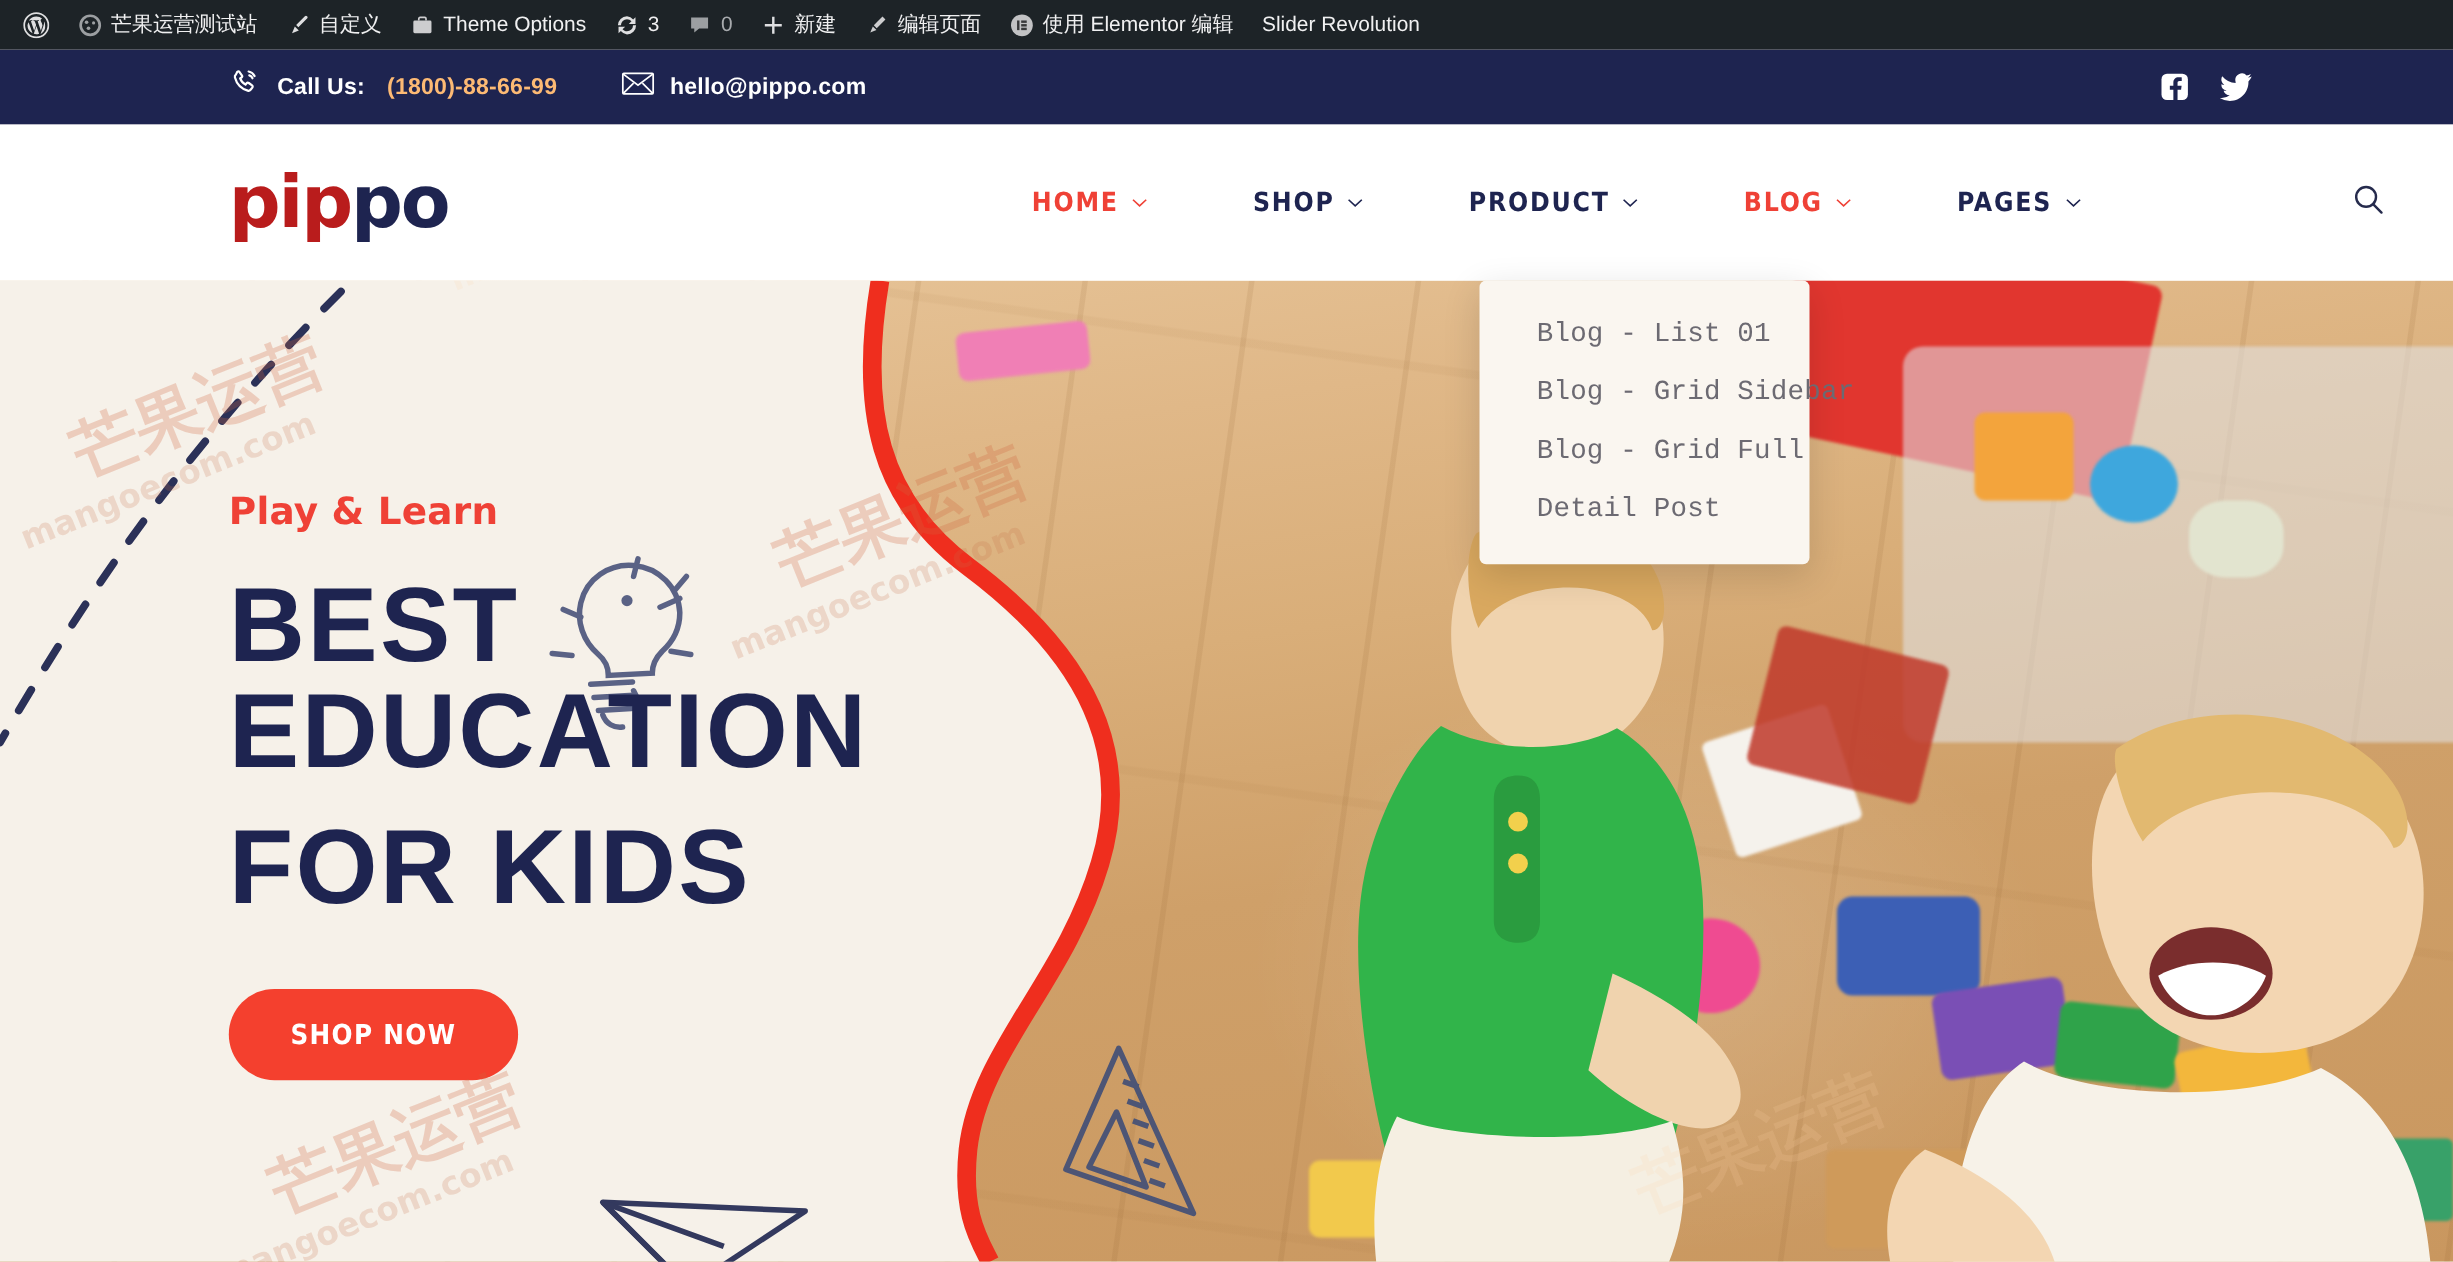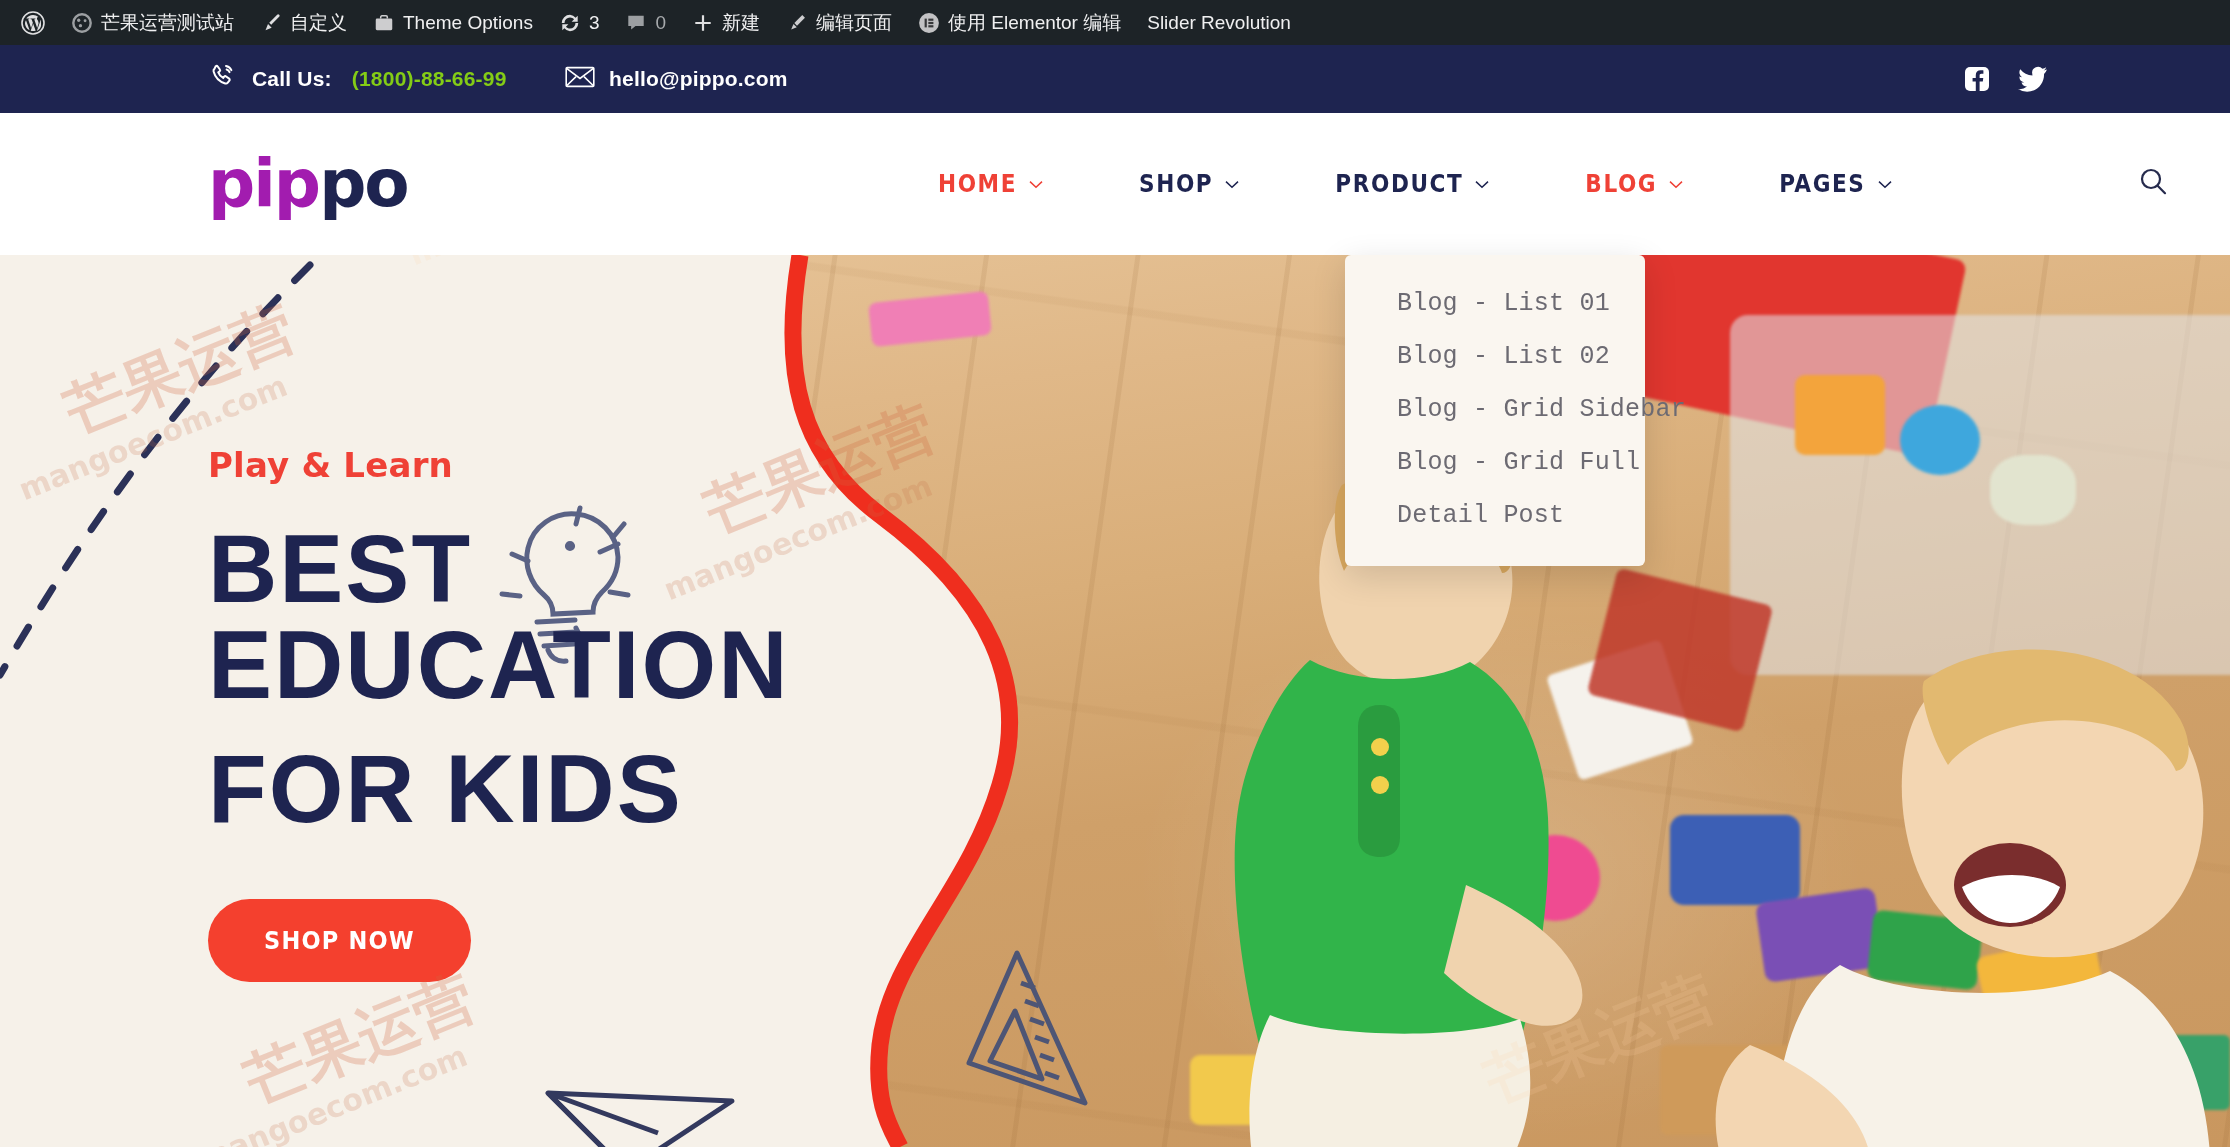--- a/index.html
+++ b/index.html
@@ -47,21 +47,21 @@
     display: flex; align-items: center;
   }
   .tb-item {
     display: flex; align-items: center; gap: 14px;
     color: #ffffff;
     font-size: 21px; font-weight: bold;
     letter-spacing: .2px;
   }
   .tb-phone { position: absolute; left: 208px; }
   .tb-mail  { position: absolute; left: 565px; }
-  .tb-phone .num { color: #84cc16; margin-left: 6px; }
+  .tb-phone .num { color: #fdba74; margin-left: 6px; }
   .socials { position: absolute; right: 38px; display: flex; align-items: center; gap: 28px; }
   .socials svg { display: block; }
 
   
   .header {
     position: absolute; top: 113px; left: 0;
     width: 2230px; height: 142px;
     background: #ffffff;
     z-index: 70;
     display: flex; align-items: center;
@@ -69,21 +69,21 @@
   .logo {
     position: absolute; left: 208px; top: 50%;
     transform: translateY(-50%);
     font-size: 66px;
     font-weight: bold;
     letter-spacing: -2px;
     font-family: "DejaVu Sans", sans-serif;
     line-height: 1;
     user-select: none;
   }
-  .logo .p1 { color: #a21caf; }
+  .logo .p1 { color: #b91c1c; }
   .logo .p2 { color: #1e2450; }
 
   .mainnav {
     position: absolute; left: 890px; top: 50%;
     transform: translateY(-50%);
     display: flex; align-items: center;
     gap: 0;
   }
   .nav-item {
     display: flex; align-items: center; gap: 12px;
@@ -546,21 +546,20 @@
     <h1 class="hero-title">
       <span class="l1">BEST EDUCATION</span>
       <span class="l2">FOR KIDS</span>
     </h1>
     <button class="shop-now">SHOP NOW</button>
   </div>
 </div>
 
 <div class="dropdown">
   <div class="dd-item">Blog - List 01</div>
-  <div class="dd-item">Blog - List 02</div>
   <div class="dd-item">Blog - Grid Sidebar</div>
   <div class="dd-item">Blog - Grid Full</div>
   <div class="dd-item">Detail Post</div>
 </div>
 
 <div id="watermark-layer">
     <div class="wm cn" style="left: 60px; top: 330px;">芒果运营</div>
     <div class="wm small" style="left: 10px; top: 420px;">mangoecom.com</div>
     <div class="wm cn dim" style="left: 430px; top: 95px;">芒果运营</div>
     <div class="wm small dim" style="left: 400px; top: 185px;">mangoecom.com</div>

